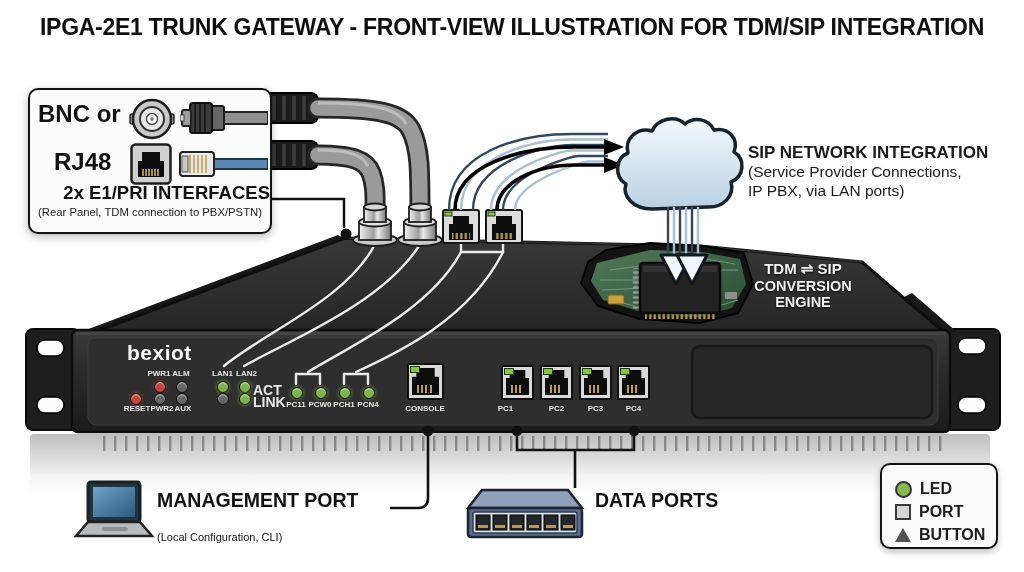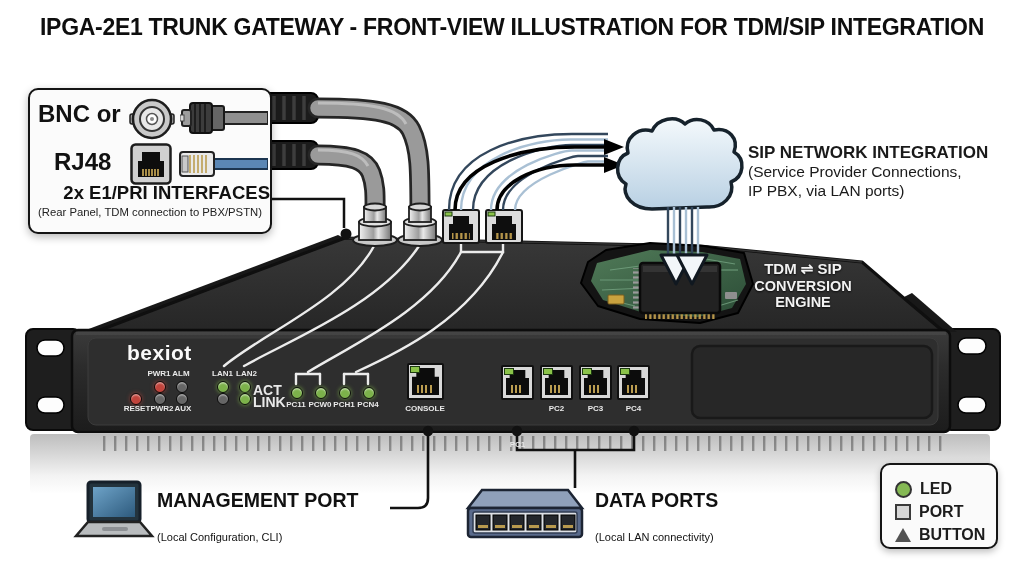--- a/index.html
+++ b/index.html
@@ -407,32 +407,31 @@
   <div class="rj45" style="left:579px;top:365px;width:33px;height:35px;">
     <div class="inner"></div>
       <div class="pins"></div>
       <div class="pled"></div>
   </div>
   <div class="rj45" style="left:617px;top:365px;width:33px;height:35px;">
     <div class="inner"></div>
       <div class="pins"></div>
       <div class="pled"></div>
   </div>
-  <div class="pl" style="left:501px;top:404px;width:33px;margin-top:36px;">PC1</div>
+  <div class="pl" style="left:489px;top:404px;width:33px;">PC1</div>
   <div class="pl" style="left:540px;top:404px;width:33px;">PC2</div>
   <div class="pl" style="left:579px;top:404px;width:33px;">PC3</div>
   <div class="pl" style="left:617px;top:404px;width:33px;">PC4</div>
 
   <div class="mgmt-note">
     <div class="mgmt-h">MANAGEMENT PORT</div>
     <div class="mgmt-s">(Local Configuration, CLI)</div>
   </div>
   <div class="data-note">
     <div class="mgmt-h">DATA PORTS</div>
-    <div class="mgmt-s">(Local LAN connectivity)</div>
   </div>
 
   <div class="legend">
     <div class="lg-row">
       <span class="lg-led"></span>
       <span class="lg-lbl">LED</span>
     </div>
     <div class="lg-row">
       <span class="lg-port"></span>
       <span class="lg-lbl">PORT</span>

